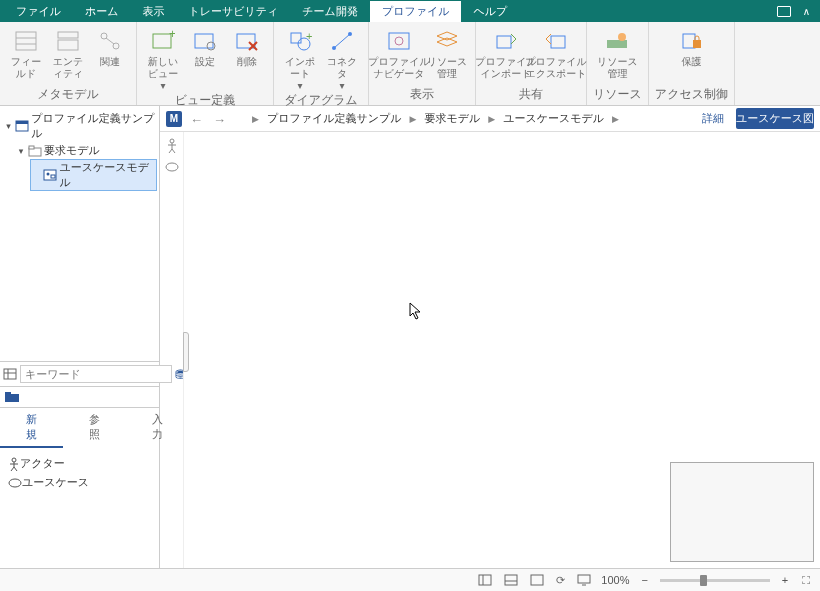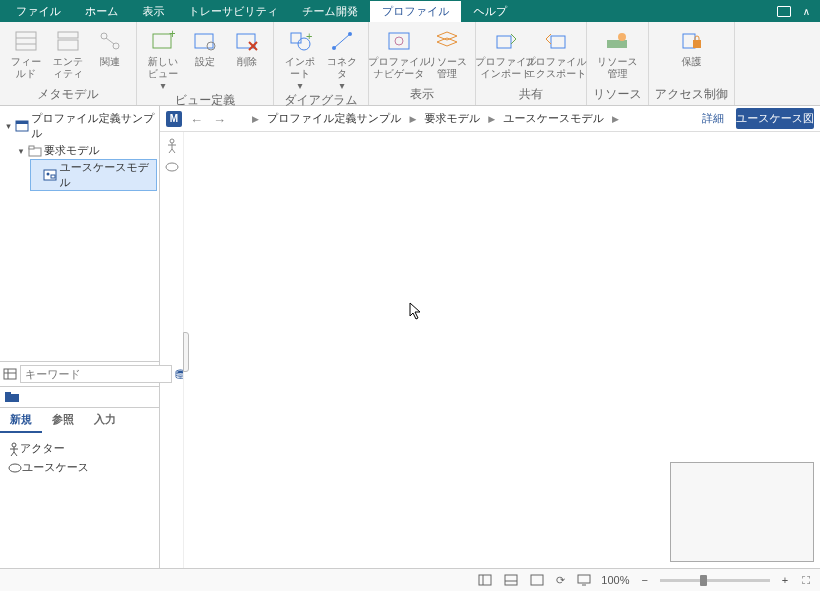--- a/index.html
+++ b/index.html
@@ -27,21 +27,21 @@
 .trow.sel { background: #d9e8fb; border:1px solid #7cb3ea; padding:0 1px;}
 .twist { width: 10px; color: #555; font-size: 9px; text-align: center; }
 .tic { width: 14px; height: 12px; display:inline-block; }
 .tlabel { font-size: 11px; color: #333; }
 .search-row { display: flex; align-items: center; border-top: 1px solid #ccc; padding: 3px; gap: 3px; }
 .search-ic { width:16px; color:#666; text-align:center;}
 .search-input { flex: 1; border: 1px solid #ccc; padding: 2px 4px; font-size: 11px; color: #999; }
 .filter-ic { width:16px; color:#2b579a; font-size:13px;}
 .pal-hdr { border-top: 1px solid #ccc; padding: 4px; color:#2b579a;}
 .pal-tabs { display: flex; border-top: 1px solid #ccc; }
-.pal-tab { padding: 4px 10px; color: #666; cursor:pointer;font-weight:bold;}
+.pal-tab { padding: 4px 26px; color: #666; cursor:pointer;}
 .pal-tab.active { color: #2b579a; border-bottom: 2px solid #2b579a; }
 .palette { padding: 6px 8px; }
 .pitem { display: flex; align-items: center; padding: 2px 0; }
 
 .canvas-area { flex: 1; display: flex; flex-direction: column; position: relative; }
 .canvas-top { height: 26px; border-bottom: 1px solid #ddd; display: flex; align-items: center; padding: 0 6px; gap: 6px; }
 .badge-m { width: 16px; height: 16px; background: #2b579a; color: #fff; font-size: 10px; font-weight: bold; display: flex; align-items: center; justify-content: center; border-radius: 2px; }
 .nav-arrow { color: #888; font-size: 13px; cursor:pointer; padding: 0 2px;}
 .crumb-sep { color: #888; font-size:9px; padding:0 2px;}
 .crumb { color: #333; }

